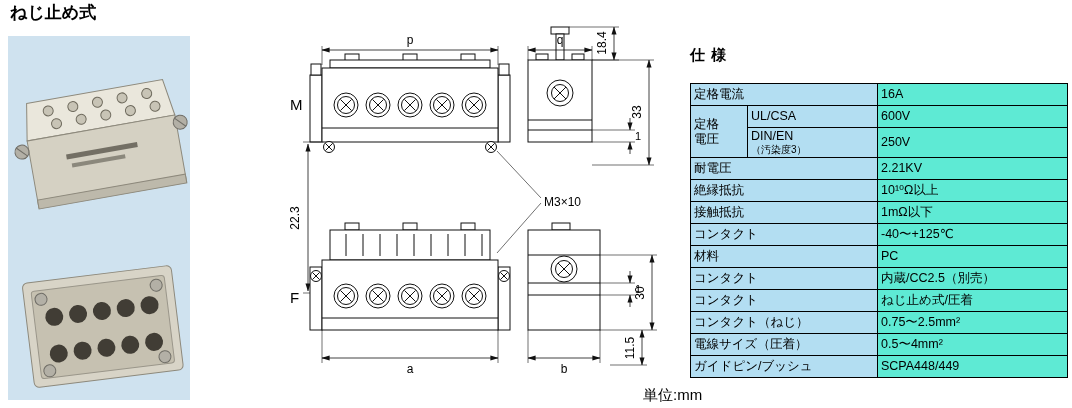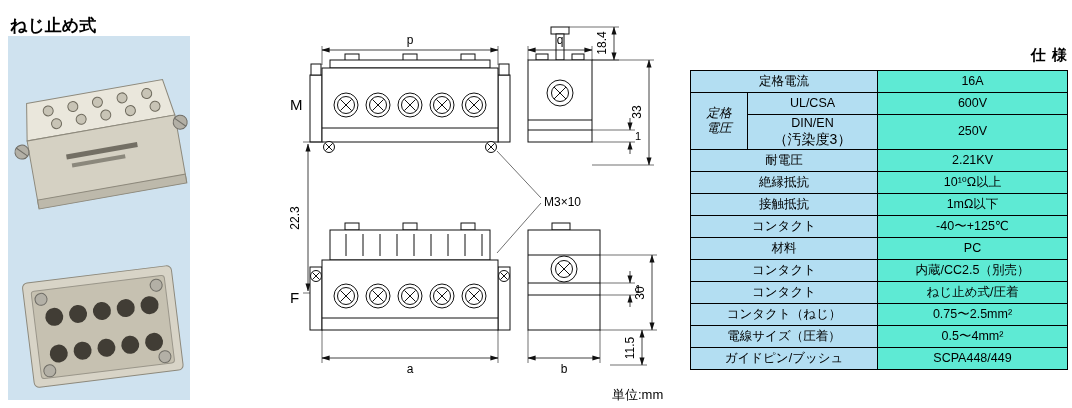--- a/index.html
+++ b/index.html
@@ -4,42 +4,42 @@
 <style>
   * { margin:0; padding:0; box-sizing:border-box; }
   html,body { background:#fff; }
   body {
     width:1072px; height:408px;
     font-family:"Liberation Sans","DejaVu Sans",sans-serif;
     color:#000;
   }
   .canvas { position:relative; width:1072px; height:408px; background:#fff; overflow:hidden; }
 
-  .page-title { position:absolute; left:10px; top:14px; font-size:17px; font-weight:bold; }
+  .page-title { position:absolute; left:10px; top:1px; font-size:17px; font-weight:bold; }
 
   .photo-panel { position:absolute; left:8px; top:36px; width:182px; height:364px; }
 
   .drawing-area { position:absolute; left:195px; top:15px; width:492px; height:380px; }
 
-  .unit-note { position:absolute; left:612px; top:386px; font-size:13px; }
+  .unit-note { position:absolute; left:643px; top:386px; font-size:15px; }
 
   .spec-area { position:absolute; left:690px; top:46px; width:378px; }
-  .spec-title { font-size:15px; font-weight:bold; margin-bottom:5px; letter-spacing:1px;text-align:right; }
+  .spec-title { font-size:15px; font-weight:bold; margin-bottom:18px; letter-spacing:1px; }
   table.spec { border-collapse:collapse; width:377px; table-layout:fixed; }
   table.spec col.c1 { width:57px; }
   table.spec col.c2 { width:130px; }
   table.spec col.c3 { width:190px; }
   .spec td {
-    border:1px solid #000; height:22px; text-align:center; vertical-align:middle;
+    border:1px solid #000; height:22px; text-align:left; vertical-align:middle;
     font-size:12.5px; padding:1px 3px; line-height:1.2;
   }
   .spec td.h { background:#b3def2; }
   .spec td.v { background:#5eead4; }
-  .spec .vgroup span { display:block;font-style:italic; }
-  .spec .sub { display:block; font-size:14px; }
+  .spec .vgroup span { display:block; }
+  .spec .sub { display:block; font-size:10px; }
 
   
   svg.draw { font-family:inherit; }
   svg.draw .fw { fill:#fff; stroke:#111; stroke-width:1; }
   svg.draw .ln { stroke:#111; stroke-width:1; fill:none; }
   svg.draw .ext { stroke:#111; stroke-width:0.6; fill:none; }
   svg.draw .dim { stroke:#111; stroke-width:0.8; fill:none; }
   svg.draw text { fill:#000; }
   svg.draw .dt  { font-size:12px; }
   svg.draw .dts { font-size:11px; }

